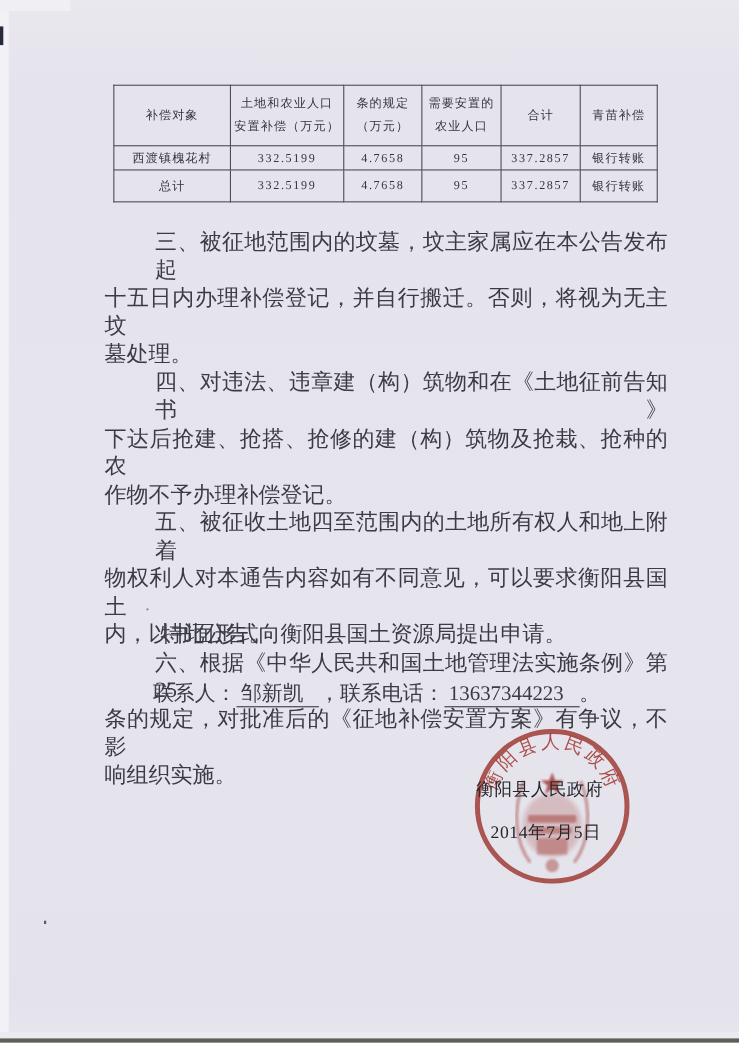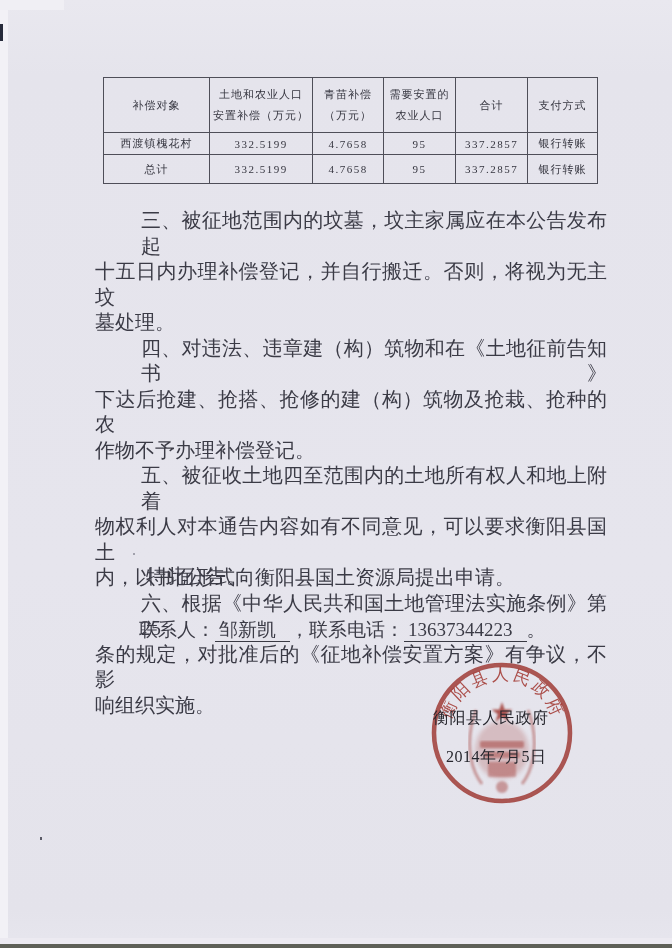--- a/index.html
+++ b/index.html
@@ -89,33 +89,33 @@
       <tr>
         <th>
           <div>补偿对象</div>
           <div></div>
         </th>
         <th>
           <div>土地和农业人口</div>
           <div>安置补偿（万元）</div>
         </th>
         <th>
-          <div>青苗补偿</div>
+          <div>条的规定</div>
           <div>（万元）</div>
         </th>
         <th>
           <div>需要安置的</div>
           <div>农业人口</div>
         </th>
         <th>
           <div>合计</div>
           <div></div>
         </th>
         <th>
-          <div>支付方式</div>
+          <div>青苗补偿</div>
           <div></div>
         </th>
       </tr>
     </thead>
     <tbody>
       <tr class="r1">
         <td>西渡镇槐花村</td>
         <td class="num">332.5199</td>
         <td class="num">4.7658</td>
         <td class="num">95</td>

